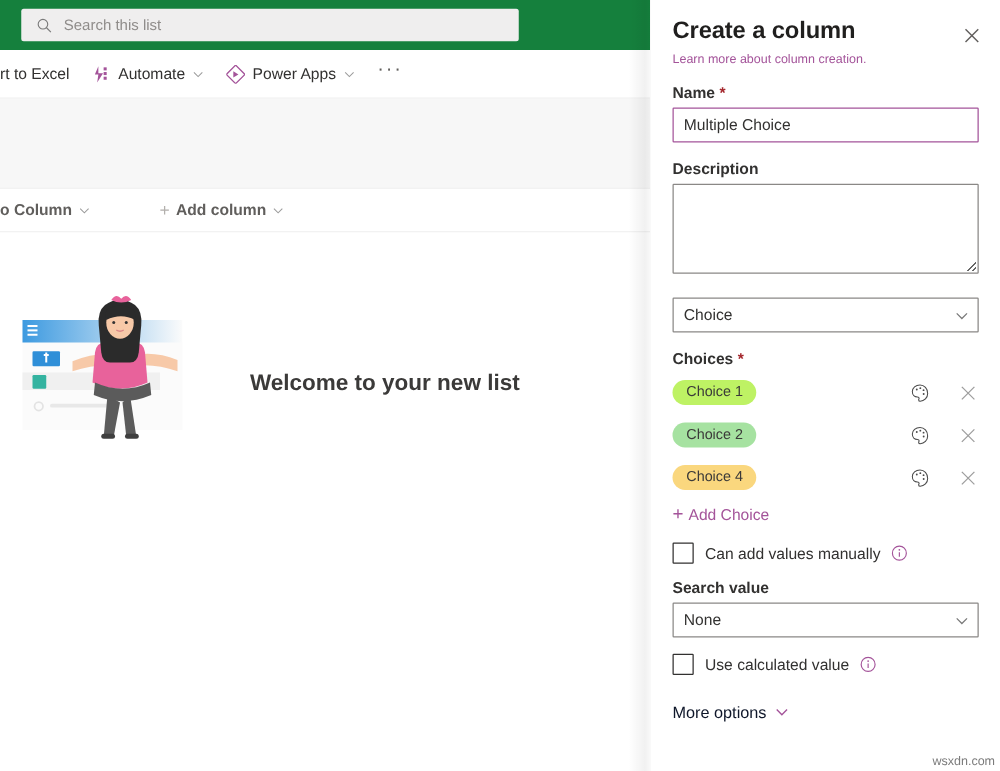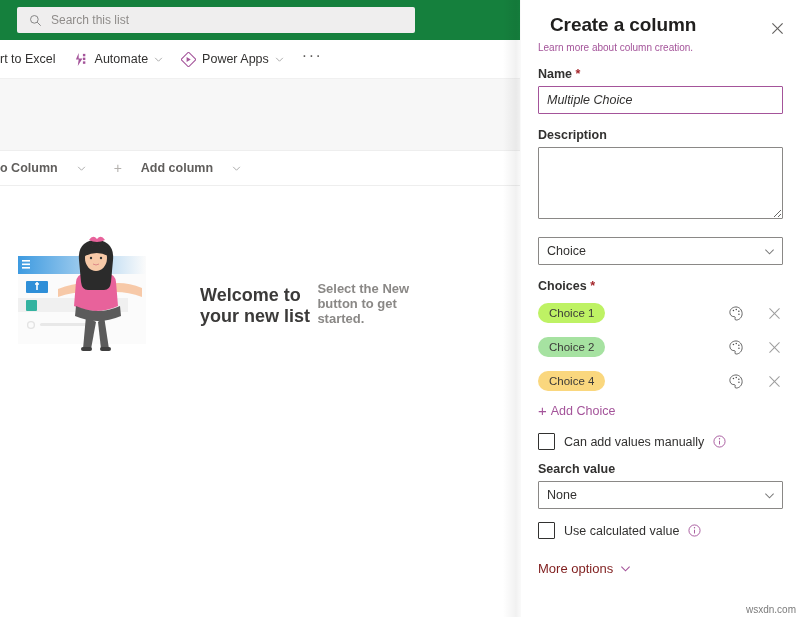--- a/index.html
+++ b/index.html
@@ -50,22 +50,22 @@
   #subnav-gap {
     position: absolute; left: 0; top: 79px; width: 520px; height: 71px;
     background: #f7f7f7;
   }
   #column-bar {
     position: absolute; left: 0; top: 150px; width: 520px; height: 36px;
     background: #ffffff; border-top: 1px solid #eeeeee; border-bottom: 1px solid #eeeeee;
     display: flex; align-items: center;
   }
   .colcmd {
-    display: flex; align-items: center; gap: 19px;
-    font-size: 12.5px; font-weight: bold; color: #605e5c; padding: 0 8px; height: 28px;
+    display: flex; align-items: center; gap: 5px;
+    font-size: 12.5px; font-weight: bold; color: #605e5c; padding: 0 22px; height: 28px;
     white-space: nowrap;
   }
   .plus-sm { color: #b3b0ad; font-size: 14px; font-weight: normal; }
 
   #list-body {
     position: absolute; left: 0; top: 186px; width: 520px; height: 431px;
     background: #ffffff;
   }
   #empty-state {
     position: absolute; left: 0; top: 40px; width: 440px;
@@ -79,21 +79,21 @@
   #panel-shadow {
     position: absolute; left: 503px; top: 0; width: 18px; height: 617px;
     background: linear-gradient(to right, rgba(255,255,255,0) 0%, rgba(0,0,0,0.055) 72%, rgba(0,0,0,0.02) 100%);
     pointer-events: none;
   }
   #panel {
     position: absolute; left: 521px; top: 0; width: 279px; height: 617px;
     background: #ffffff; overflow: hidden;
   }
   #panel-header {
-    position: relative; padding: 14px 17px 0 17px; margin-left: 12px;
+    position: relative; padding: 14px 17px 0 17px;
   }
   #panel-title { font-size: 19px; font-weight: bold; color: #201f1e; letter-spacing: -0.1px; }
   #panel-close {
     position: absolute; right: 10px; top: 15px;
     width: 26px; height: 26px; display: flex; align-items: center; justify-content: center;
     color: #605e5c; background: none; border: 0; cursor: pointer;
   }
   #learn-more {
     display: block; margin: 6px 17px 0 17px;
     font-size: 10px; color: #a4549a; text-decoration: none; cursor: pointer;
@@ -101,21 +101,20 @@
 
   .field { margin: 14px 17px 0 17px; }
   .flabel { font-size: 12.5px; font-weight: bold; color: #323130; margin-bottom: 5px; }
   .req { color: #a4262c; font-weight: bold; }
 
   .txtinput {
     width: 100%; height: 28px; border: 1px solid #a4549a;
     padding: 0 8px; font-family: "Liberation Sans", sans-serif;
     font-size: 12.5px; color: #323130; outline: none; background: #fff;
     border-radius: 1px;
-    font-style: italic;
   }
   .txtarea {
     width: 100%; height: 72px; border: 1px solid #8a8886;
     padding: 6px 8px; font-family: "Liberation Sans", sans-serif;
     font-size: 12.5px; color: #323130; outline: none; background: #fff;
     resize: vertical; border-radius: 1px;
   }
   .selwrap { position: relative; width: 100%; }
   .selbox {
     width: 100%; height: 28px; border: 1px solid #8a8886; background: #fff;
@@ -157,21 +156,21 @@
   }
   .cbox {
     width: 17px; height: 17px; border: 1px solid #323130; background: #fff;
     border-radius: 1px; flex: 0 0 auto; cursor: pointer;
   }
   .clabel { font-size: 12.5px; color: #323130; }
   .infoic { width: 13px; height: 13px; color: #a4549a; flex: 0 0 auto; cursor: pointer; }
 
   #more-options {
     display: flex; align-items: center; gap: 7px;
-    margin: 22px 17px 0 17px; font-size: 13px; color: #7f1d1d;
+    margin: 22px 17px 0 17px; font-size: 13px; color: #0f172a;
     background: none; border: 0; padding: 0; cursor: pointer;
     font-family: "Liberation Sans", sans-serif;
   }
   #more-options .mchev { width: 11px; height: 11px; color: #a4549a; }
 
   #watermark {
     position: absolute; right: 4px; bottom: 2px;
     font-size: 10px; color: #7b7b7b; font-family: "Liberation Sans", sans-serif;
   }
 </style>
@@ -287,21 +286,20 @@
               <circle cx="91" cy="32" r="1.2" fill="#333"></circle>
               <circle cx="101" cy="32" r="1.2" fill="#333"></circle>
               <path d="M93 38 q3 2 6 0" stroke="#d88" stroke-width="1" fill="none"></path>
 
               <path d="M89 14 q4 -6 8 -1 q4 -5 8 1 q-8 4 -16 0 z" fill="#e8629b"></path>
             </g>
             <rect x="146" y="30" width="42" height="18" fill="url(#fade2)"></rect>
           </svg>
         </div>
         <div id="empty-title">Welcome to your new list</div>
-        <div id="empty-sub">Select the New button to get started.</div>
       </div>
     </div>
   </div>
 
   <div id="panel-shadow"></div>
 
   <div id="panel">
 
     <div id="panel-header">
       <div id="panel-title">Create a column</div>

